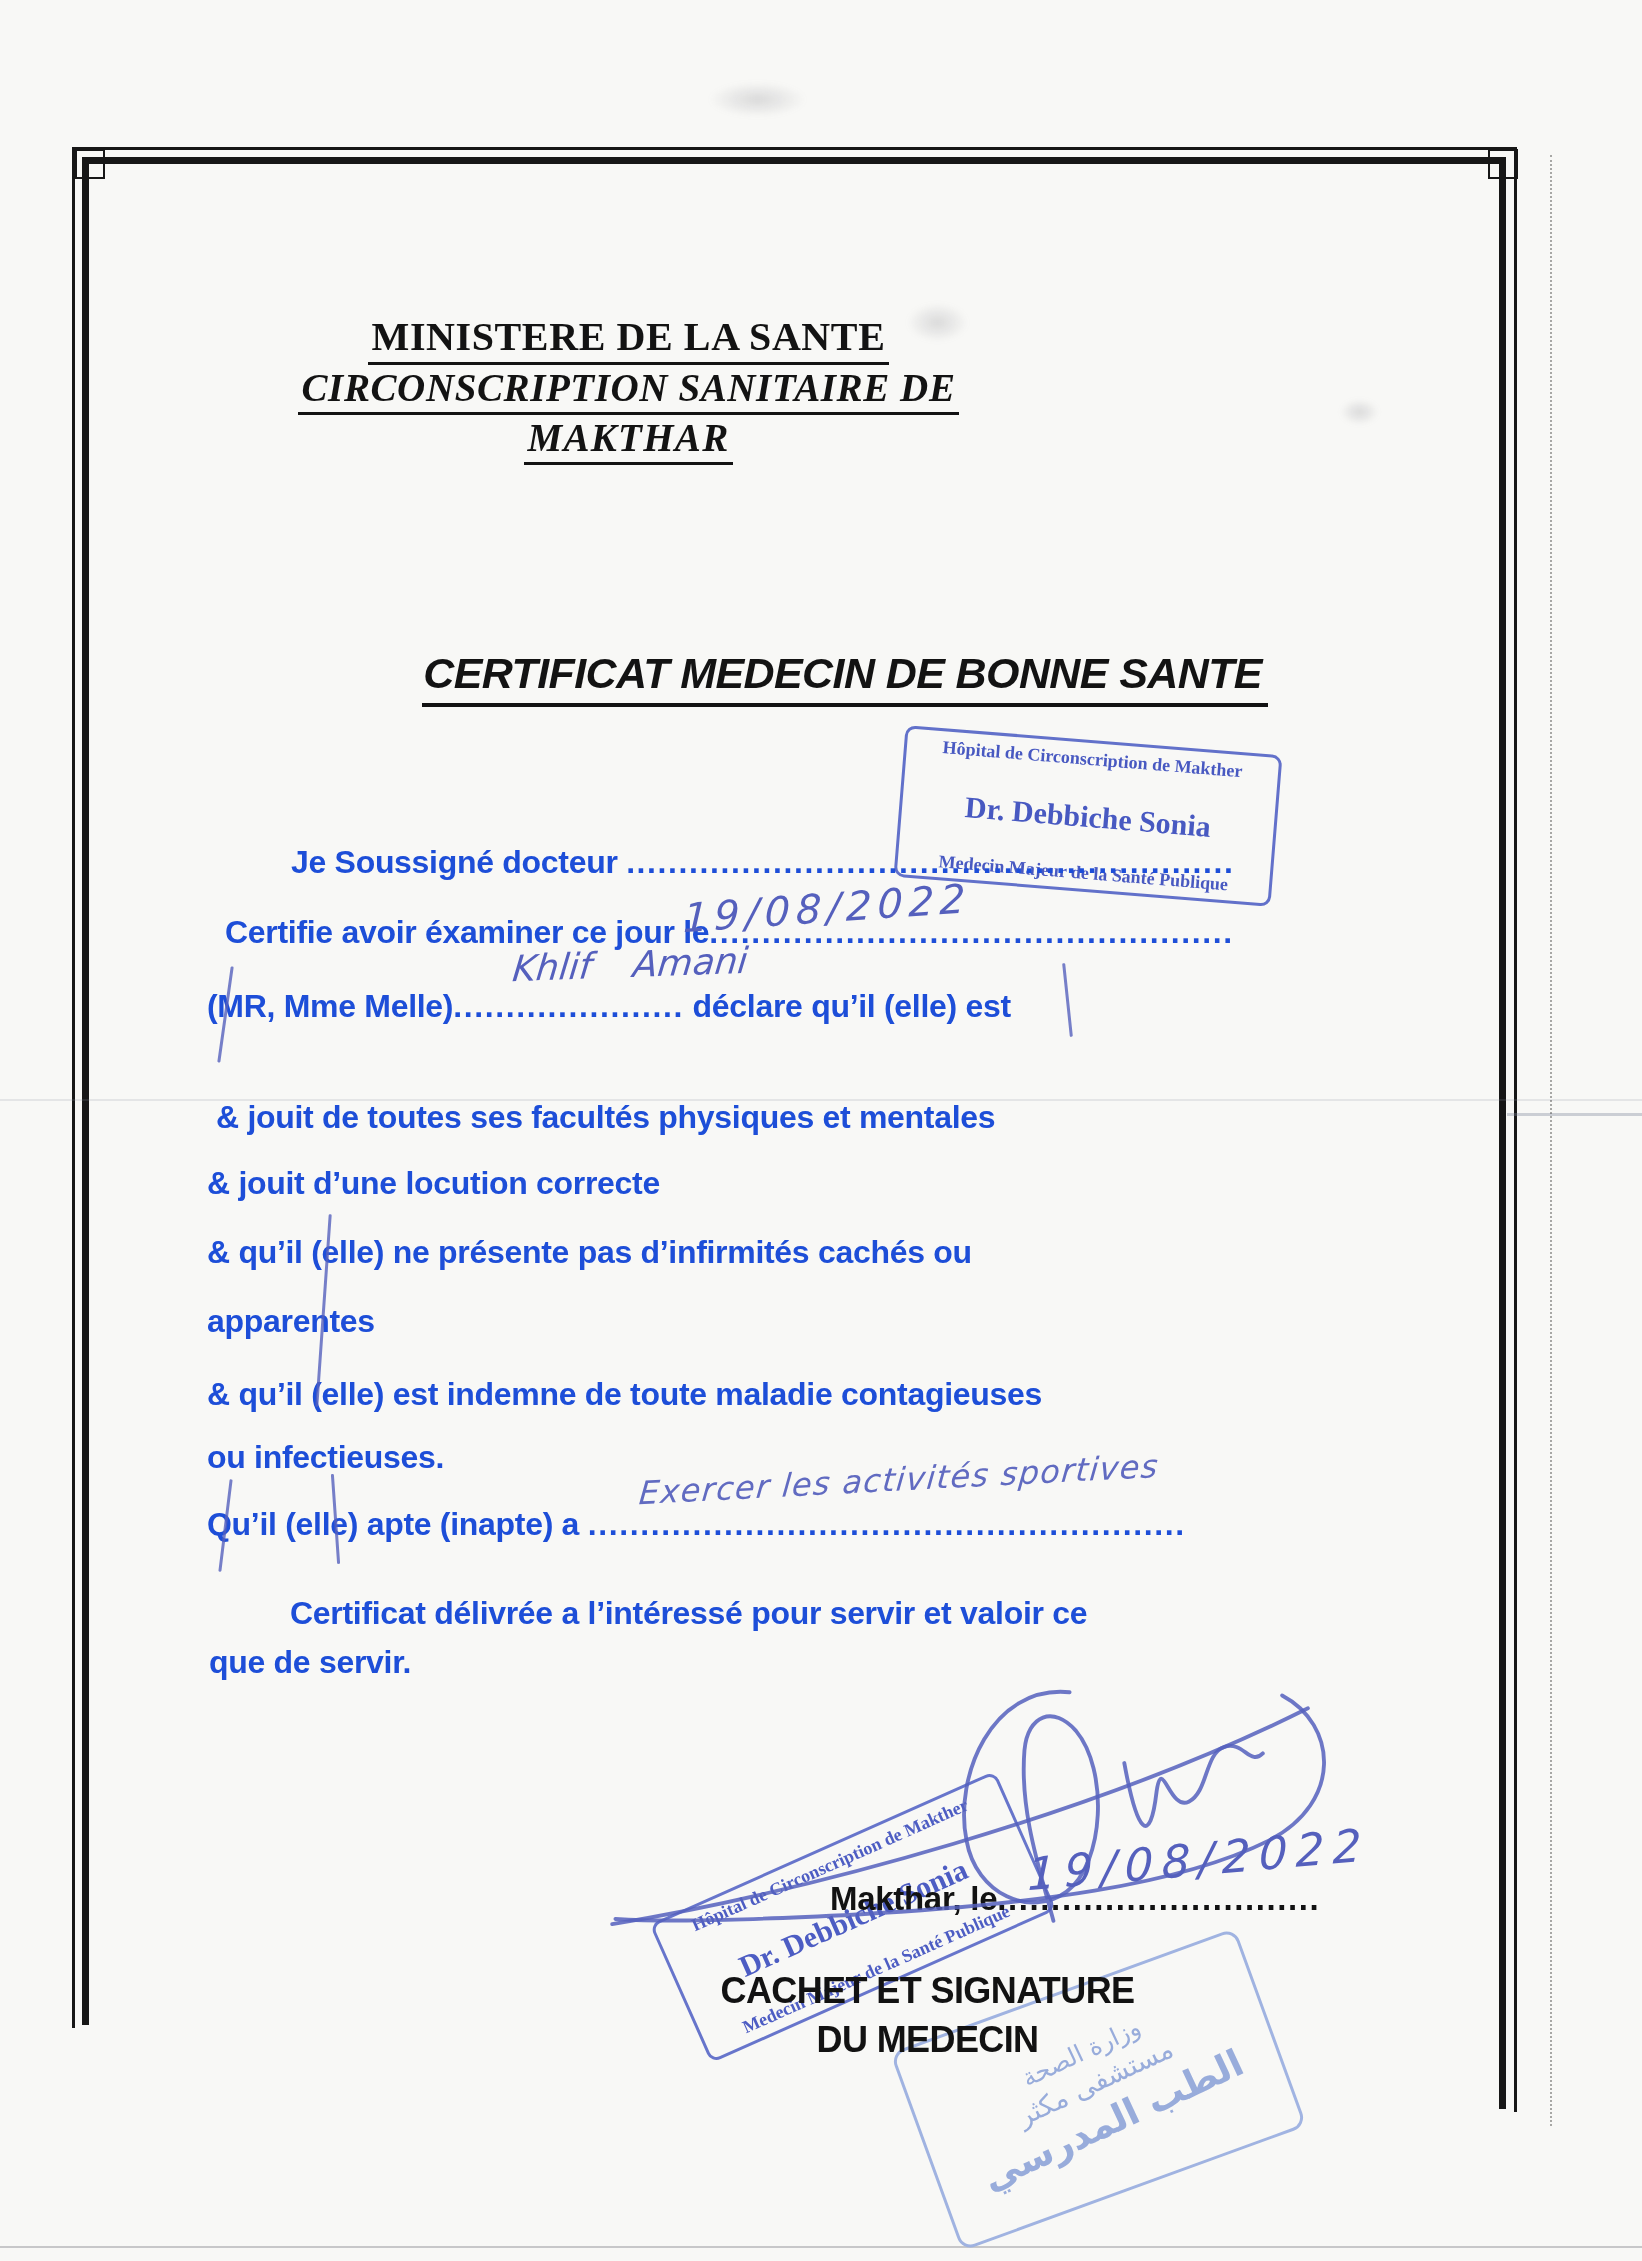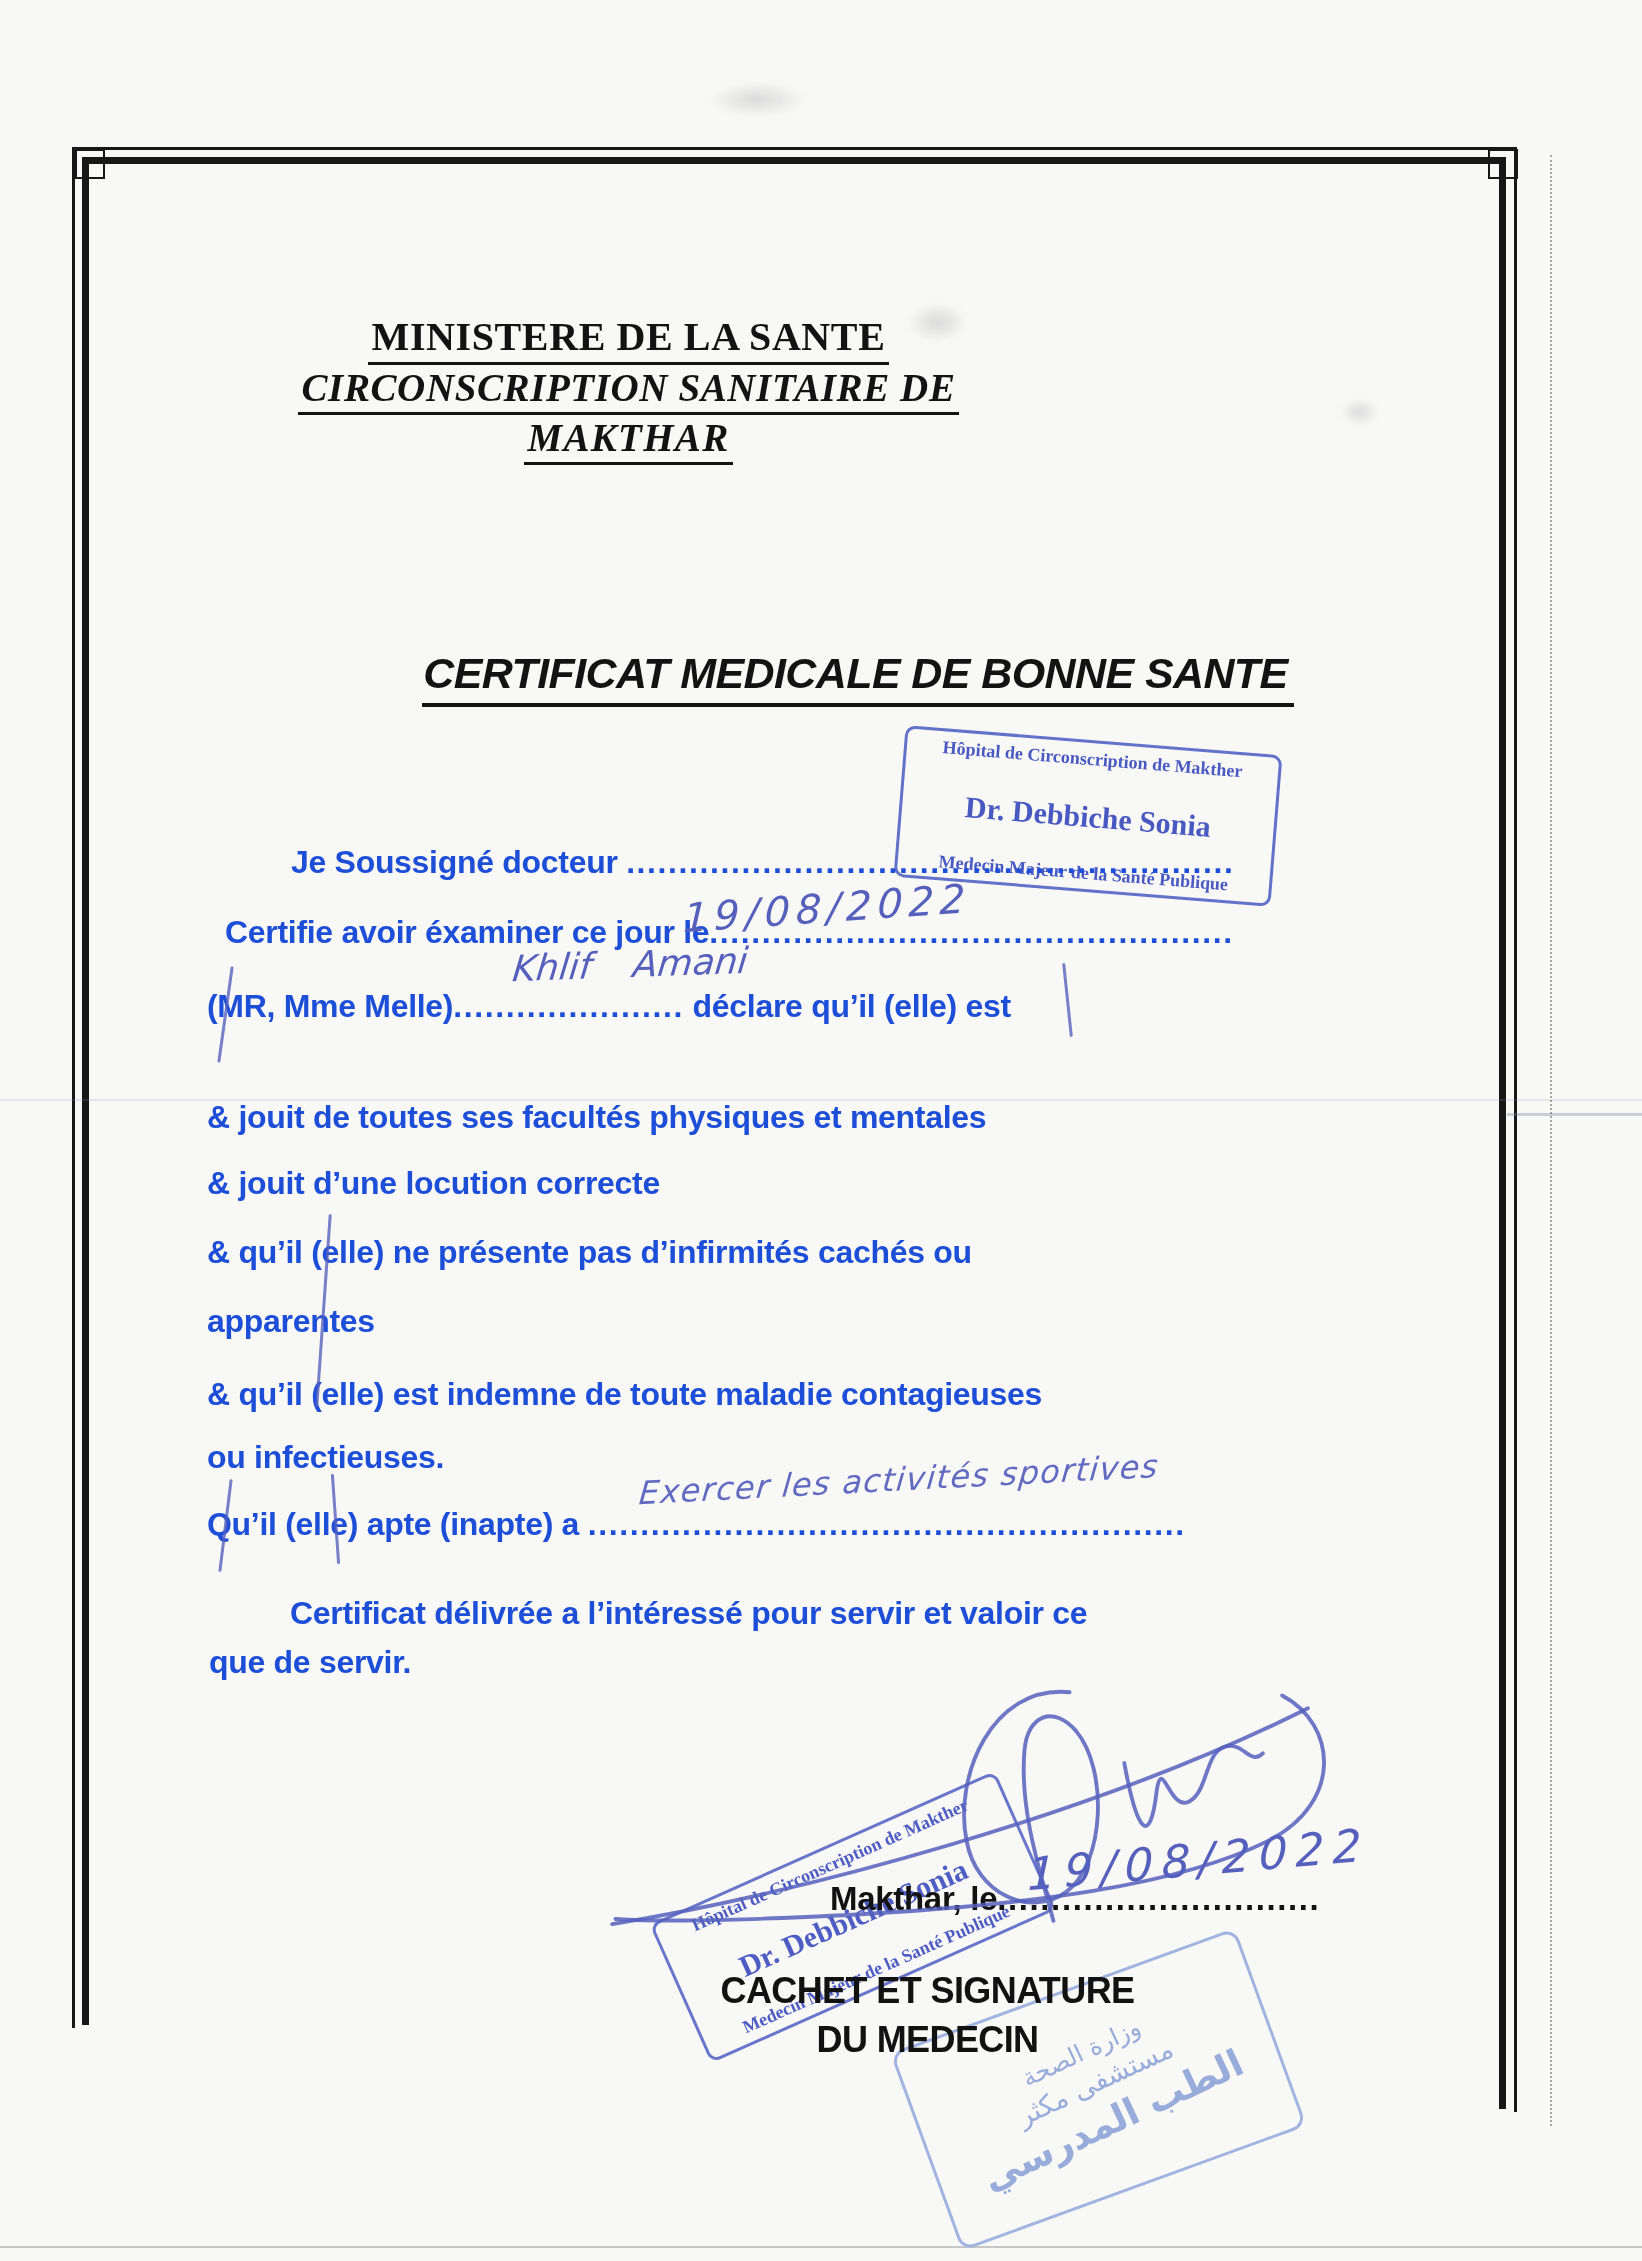--- a/index.html
+++ b/index.html
@@ -103,35 +103,35 @@
 <div class="smudge" style="left:709px;top:82px;width:97px;height:35px;"></div>
 <div class="smudge" style="left:907px;top:303px;width:61px;height:39px;"></div>
 <div class="smudge" style="left:1340px;top:399px;width:39px;height:26px;"></div>
 
 <div class="header-block">
   <div class="hl hl1"><span>MINISTERE DE LA SANTE</span></div>
   <div class="hl hl2"><span>CIRCONSCRIPTION SANITAIRE DE</span></div>
   <div class="hl hl3"><span>MAKTHAR</span></div>
 </div>
 
-<div class="doc-title"><span>CERTIFICAT MEDICALE DE BONNE SANTE</span></div>
+<div class="doc-title"><span>CERTIFICAT MEDECIN DE BONNE SANTE</span></div>
 
 <div class="doc-stamp stamp-top">
   <div class="s1">Hôpital de Circonscription de Makther</div>
   <div class="s2">Dr. Debbiche Sonia</div>
   <div class="s3">Medecin Majeur de la Santé Publique</div>
 </div>
 
 <div class="bodyline" style="left:291px;top:844px;"><span>Je Soussigné docteur </span><span class="dots">..........................................................</span></div>
 
 <div class="bodyline" style="left:209px;top:914px;margin-left:16px;"><span>Certifie avoir éxaminer ce jour le</span><span class="dots">..................................................</span></div>
 
 <div class="bodyline" style="left:207px;top:988px;text-align:center;"><span>(MR, Mme Melle)</span><span class="dots">......................</span><span> déclare qu’il (elle) est</span></div>
 
-<div class="bodyline" style="left:207px;top:1099px;">&amp; jouit de toutes ses facultés physiques et mentales</div>
+<div class="bodyline" style="left:216px;top:1099px;">&amp; jouit de toutes ses facultés physiques et mentales</div>
 <div class="bodyline" style="left:207px;top:1165px;">&amp; jouit d’une locution correcte</div>
 <div class="bodyline" style="left:207px;top:1234px;">&amp; qu’il (elle) ne présente pas d’infirmités cachés ou</div>
 <div class="bodyline" style="left:207px;top:1303px;">apparentes</div>
 <div class="bodyline" style="left:207px;top:1376px;">&amp; qu’il (elle) est indemne de toute maladie contagieuses</div>
 <div class="bodyline" style="left:207px;top:1439px;">ou infectieuses.</div>
 
 <div class="bodyline" style="left:207px;top:1506px;"><span>Qu’il (elle) apte (inapte) a </span><span class="dots">.........................................................</span></div>
 
 <div class="bodyline" style="left:290px;top:1595px;">Certificat délivrée a l’intéressé pour servir et valoir ce</div>
 <div class="bodyline" style="left:209px;top:1644px;">que de servir.</div>

